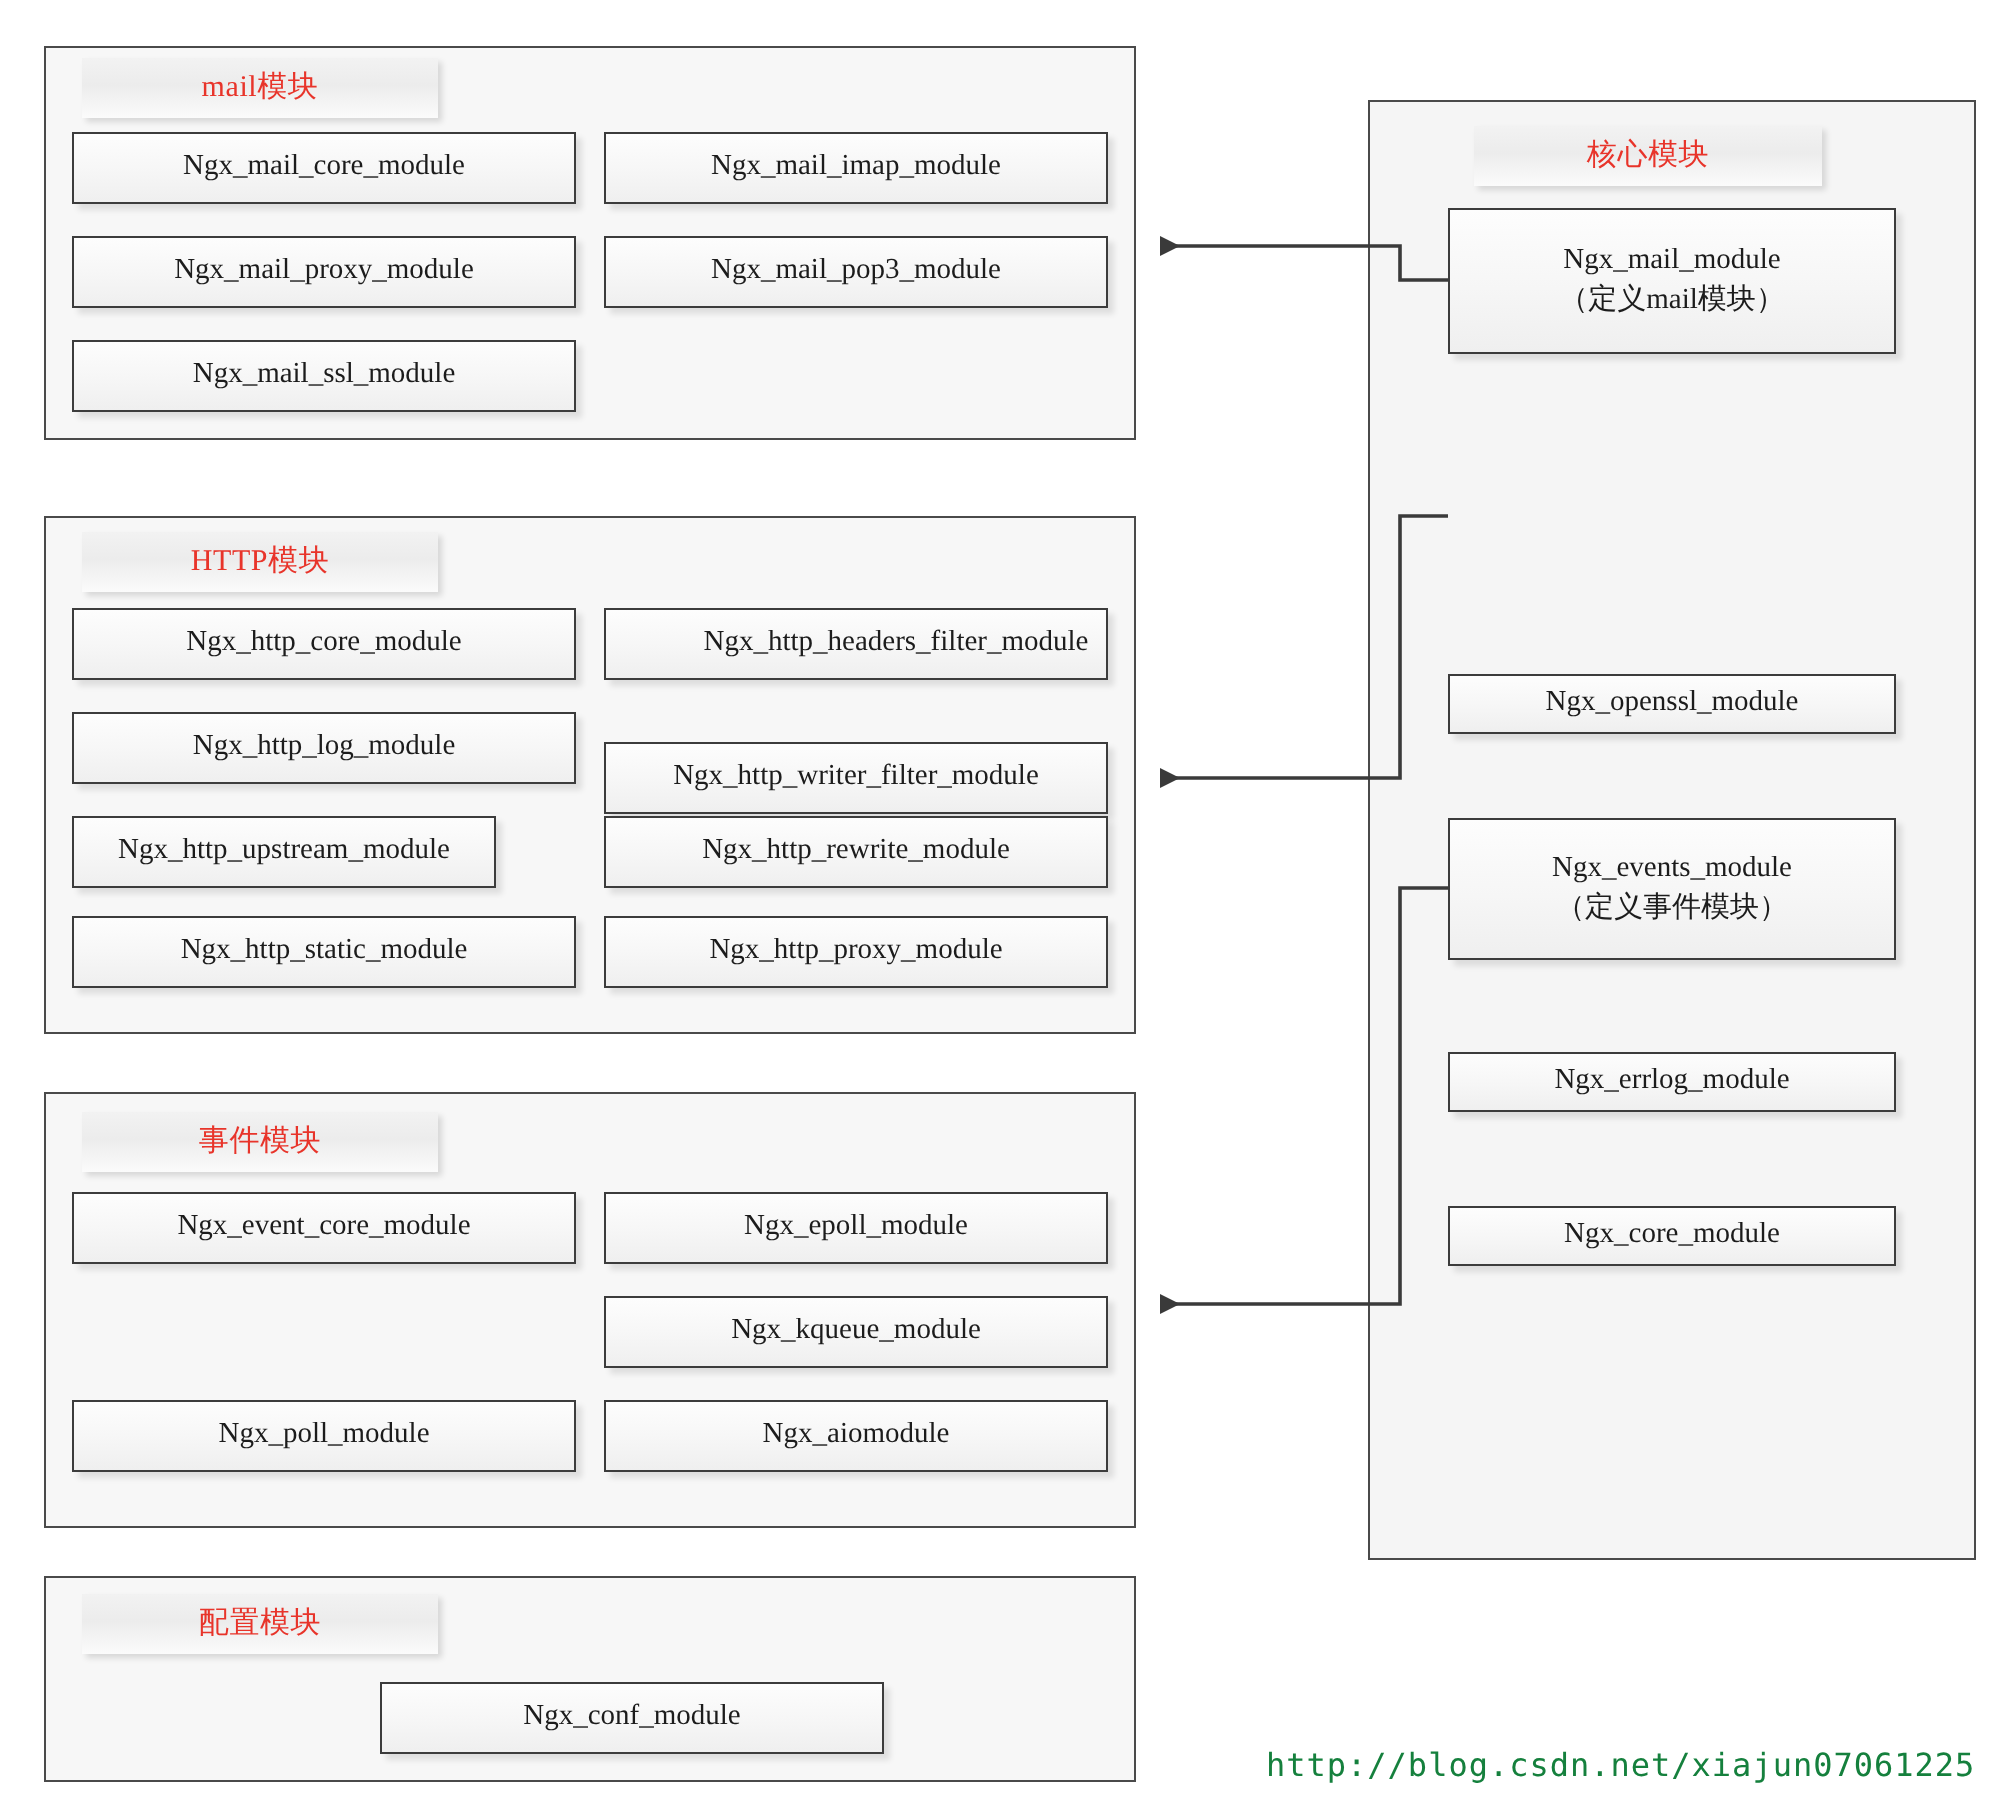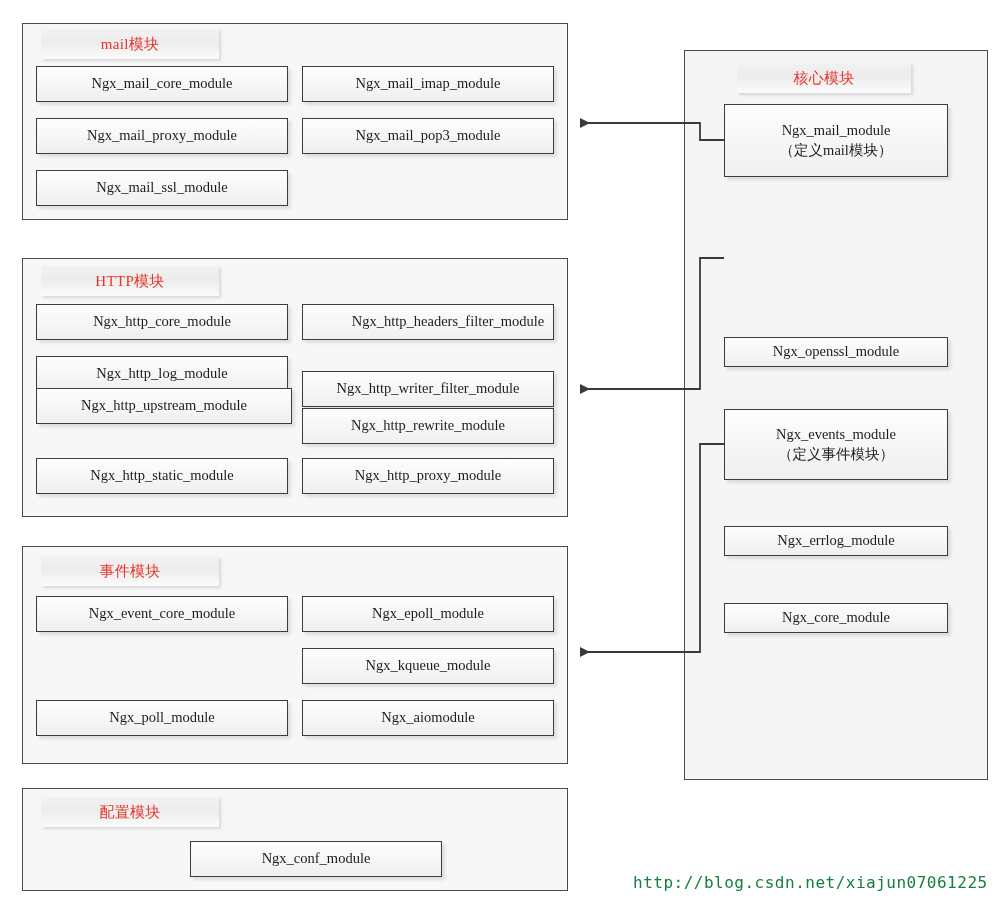--- a/index.html
+++ b/index.html
@@ -98,21 +98,21 @@
   <div class="mbox" style="left:36px; top:118px; width:252px; height:36px;">Ngx_mail_proxy_module</div>
   <div class="mbox" style="left:302px; top:118px; width:252px; height:36px;">Ngx_mail_pop3_module</div>
   <div class="mbox" style="left:36px; top:170px; width:252px; height:36px;">Ngx_mail_ssl_module</div>
 
   <div class="panel" style="left:22px; top:258px; width:546px; height:259px;"></div>
   <div class="grp-head" style="left:41px; top:266px; width:178px; height:30px;">HTTP模块</div>
   <div class="mbox" style="left:36px; top:304px; width:252px; height:36px;">Ngx_http_core_module</div>
   <div class="mbox" style="left:302px; top:304px; width:252px; height:36px;padding-left:40px;">Ngx_http_headers_filter_module</div>
   <div class="mbox" style="left:36px; top:356px; width:252px; height:36px;">Ngx_http_log_module</div>
   <div class="mbox" style="left:302px; top:356px; width:252px; height:36px;margin-top:15px;">Ngx_http_writer_filter_module</div>
-  <div class="mbox" style="left:36px; top:388px; width:256px; height:36px;font-family:Liberation Serif, serif;">Ngx_http_upstream_module</div>
+  <div class="mbox" style="left:36px; top:408px; width:212px; height:36px;font-family:Liberation Serif, serif;">Ngx_http_upstream_module</div>
   <div class="mbox" style="left:302px; top:408px; width:252px; height:36px;">Ngx_http_rewrite_module</div>
   <div class="mbox" style="left:302px; top:458px; width:252px; height:36px;">Ngx_http_proxy_module</div>
   <div class="mbox" style="left:36px; top:458px; width:252px; height:36px;">Ngx_http_static_module</div>
 
   <div class="panel" style="left:22px; top:546px; width:546px; height:218px;"></div>
   <div class="grp-head" style="left:41px; top:556px; width:178px; height:30px;">事件模块</div>
   <div class="mbox" style="left:36px; top:596px; width:252px; height:36px;">Ngx_event_core_module</div>
   <div class="mbox" style="left:302px; top:596px; width:252px; height:36px;">Ngx_epoll_module</div>
   <div class="mbox" style="left:302px; top:648px; width:252px; height:36px;">Ngx_kqueue_module</div>
   <div class="mbox" style="left:36px; top:700px; width:252px; height:36px;">Ngx_poll_module</div>

